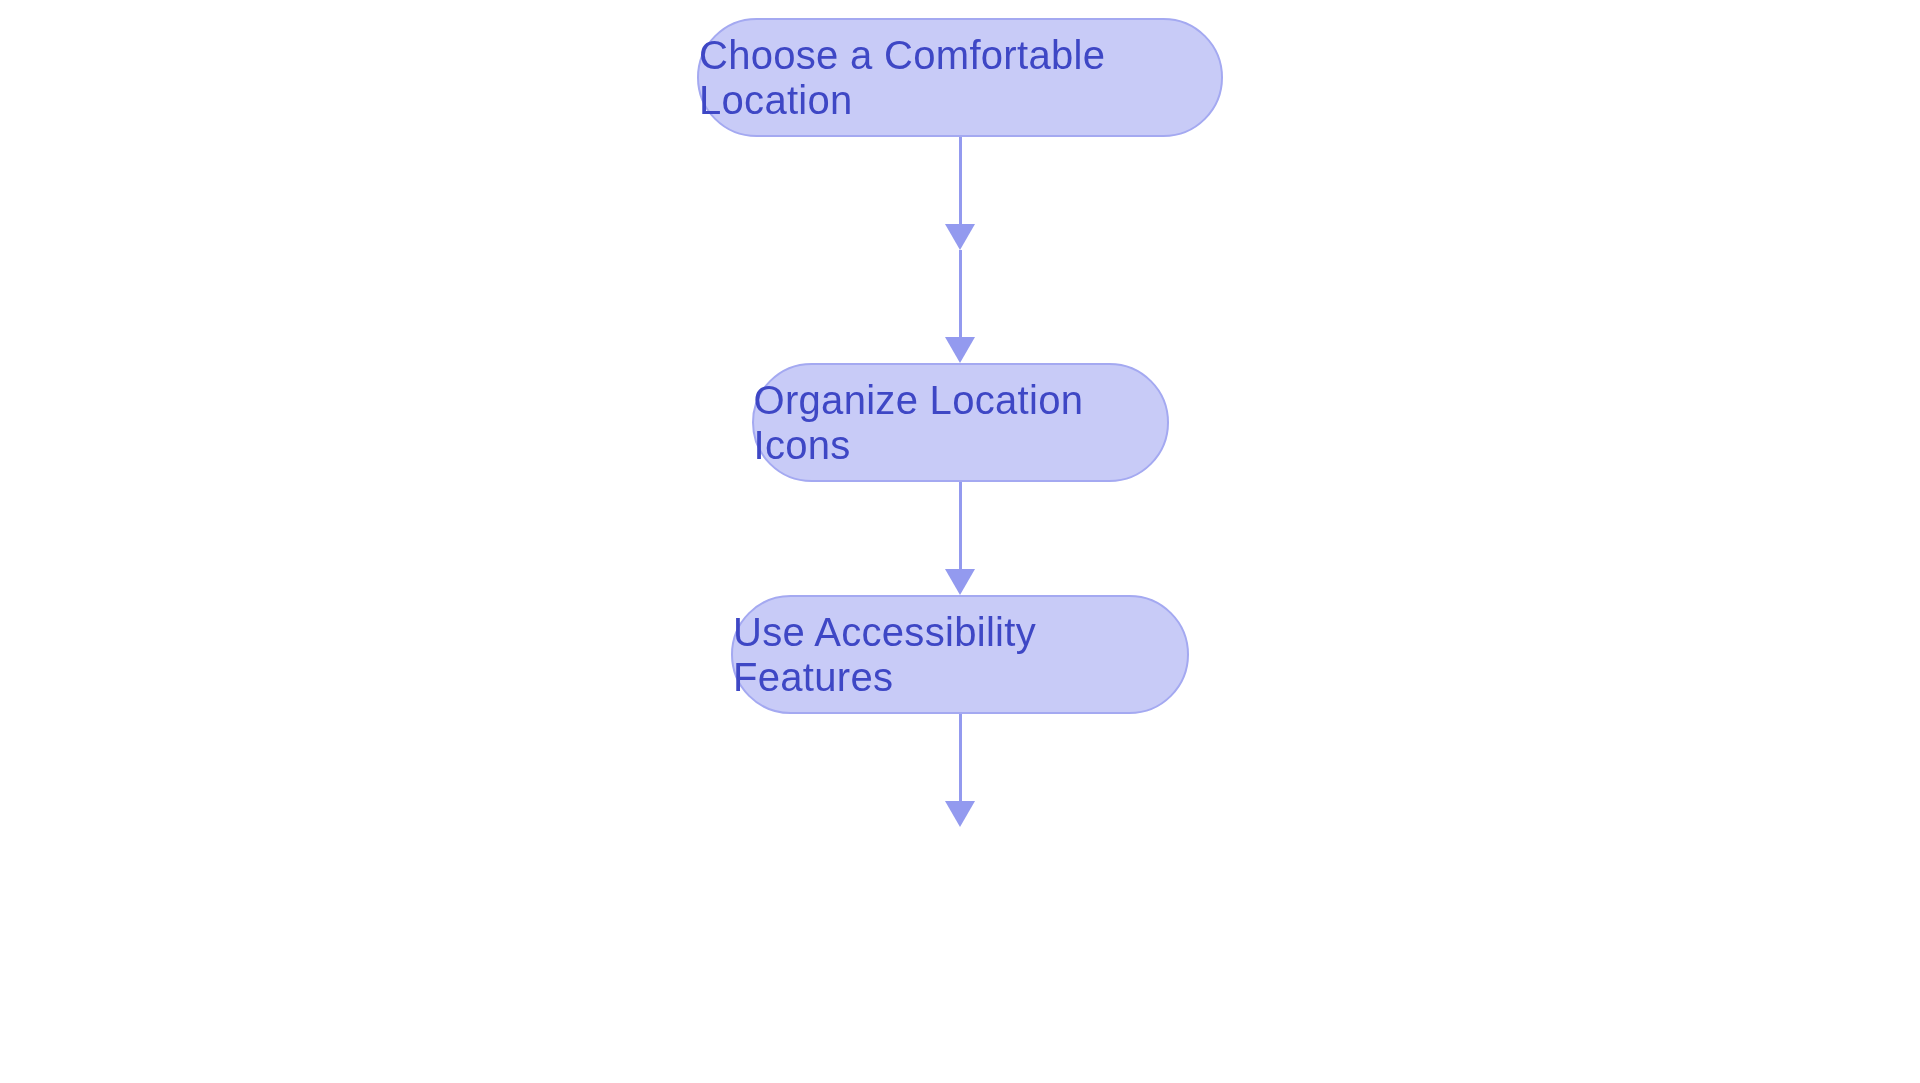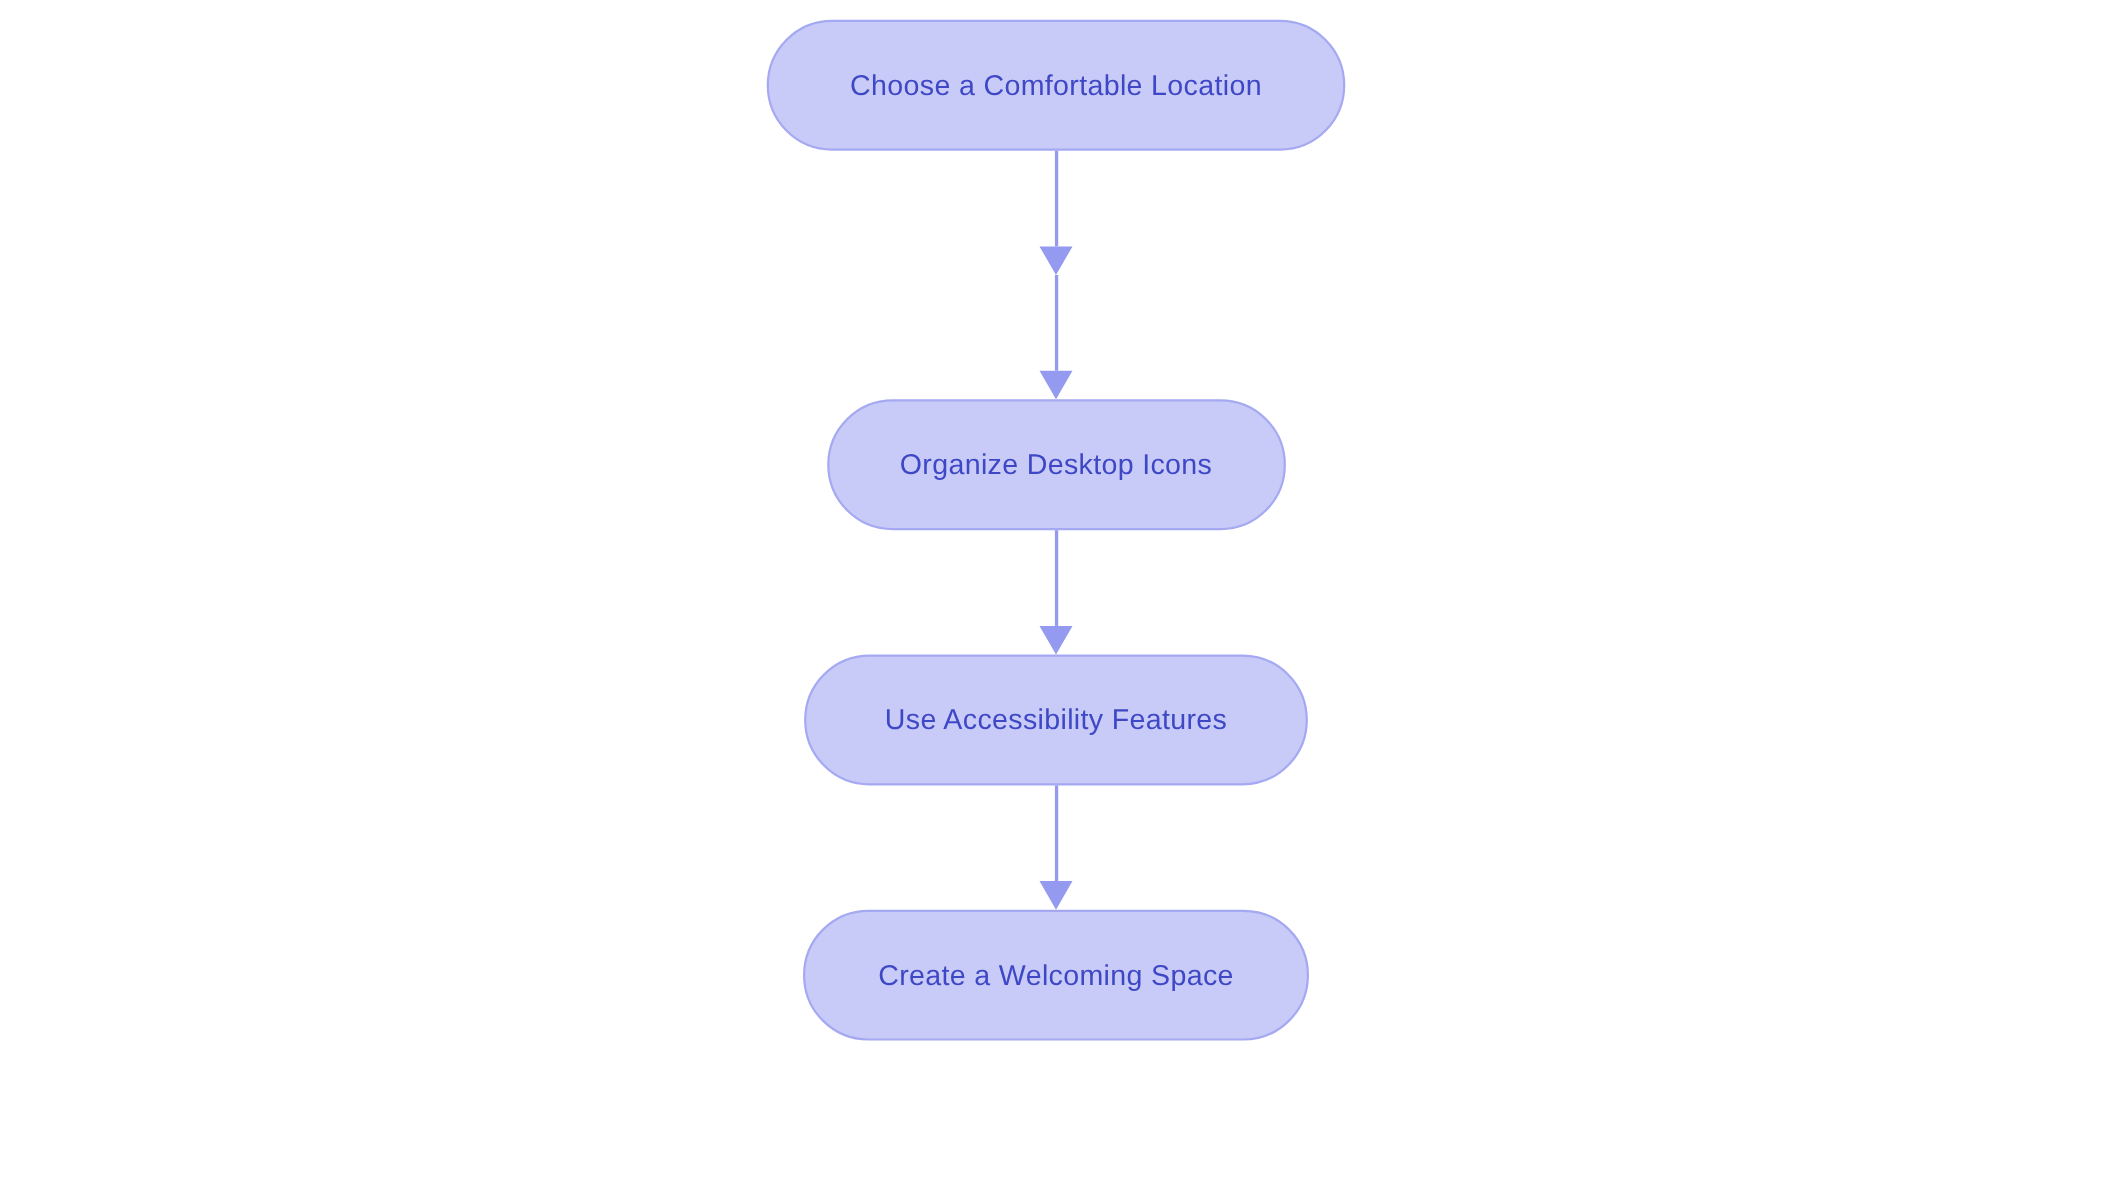--- a/index.html
+++ b/index.html
@@ -18,21 +18,21 @@
     display:flex;flex-direction:column;align-items:center;
     padding-top:18px;
   }
   .flow-node{
     height:119px;
     border-radius:60px;
     background:var(--node-fill);
     border:2px solid var(--node-border);
     display:flex;align-items:center;justify-content:center;
     color:var(--node-text);
-    font-size:26px;
+    font-size:40px;
     letter-spacing:0.3px;
     flex:0 0 auto;
   }
   .w1{width:526px;}
   .w2{width:400px;}
   .w3{width:417px;}
   .w4{width:458px;}
   .w5{width:460px;}
   .flow-arrow{
     height:113px;
@@ -65,34 +65,31 @@
     <div class="arrow-head"></div>
   </div>
 
 
   <div class="flow-arrow">
     <div class="arrow-line"></div>
     <div class="arrow-head"></div>
   </div>
 
   <div class="flow-node w3">
-    <span>Organize Desktop Icons</span>
+    <span>Organize Location Icons</span>
   </div>
 
   <div class="flow-arrow">
     <div class="arrow-line"></div>
     <div class="arrow-head"></div>
   </div>
 
   <div class="flow-node w4">
     <span>Use Accessibility Features</span>
   </div>
 
   <div class="flow-arrow">
     <div class="arrow-line"></div>
     <div class="arrow-head"></div>
   </div>
 
-  <div class="flow-node w5">
-    <span>Create a Welcoming Space</span>
-  </div>
 
 </div>
 
 </body></html>

